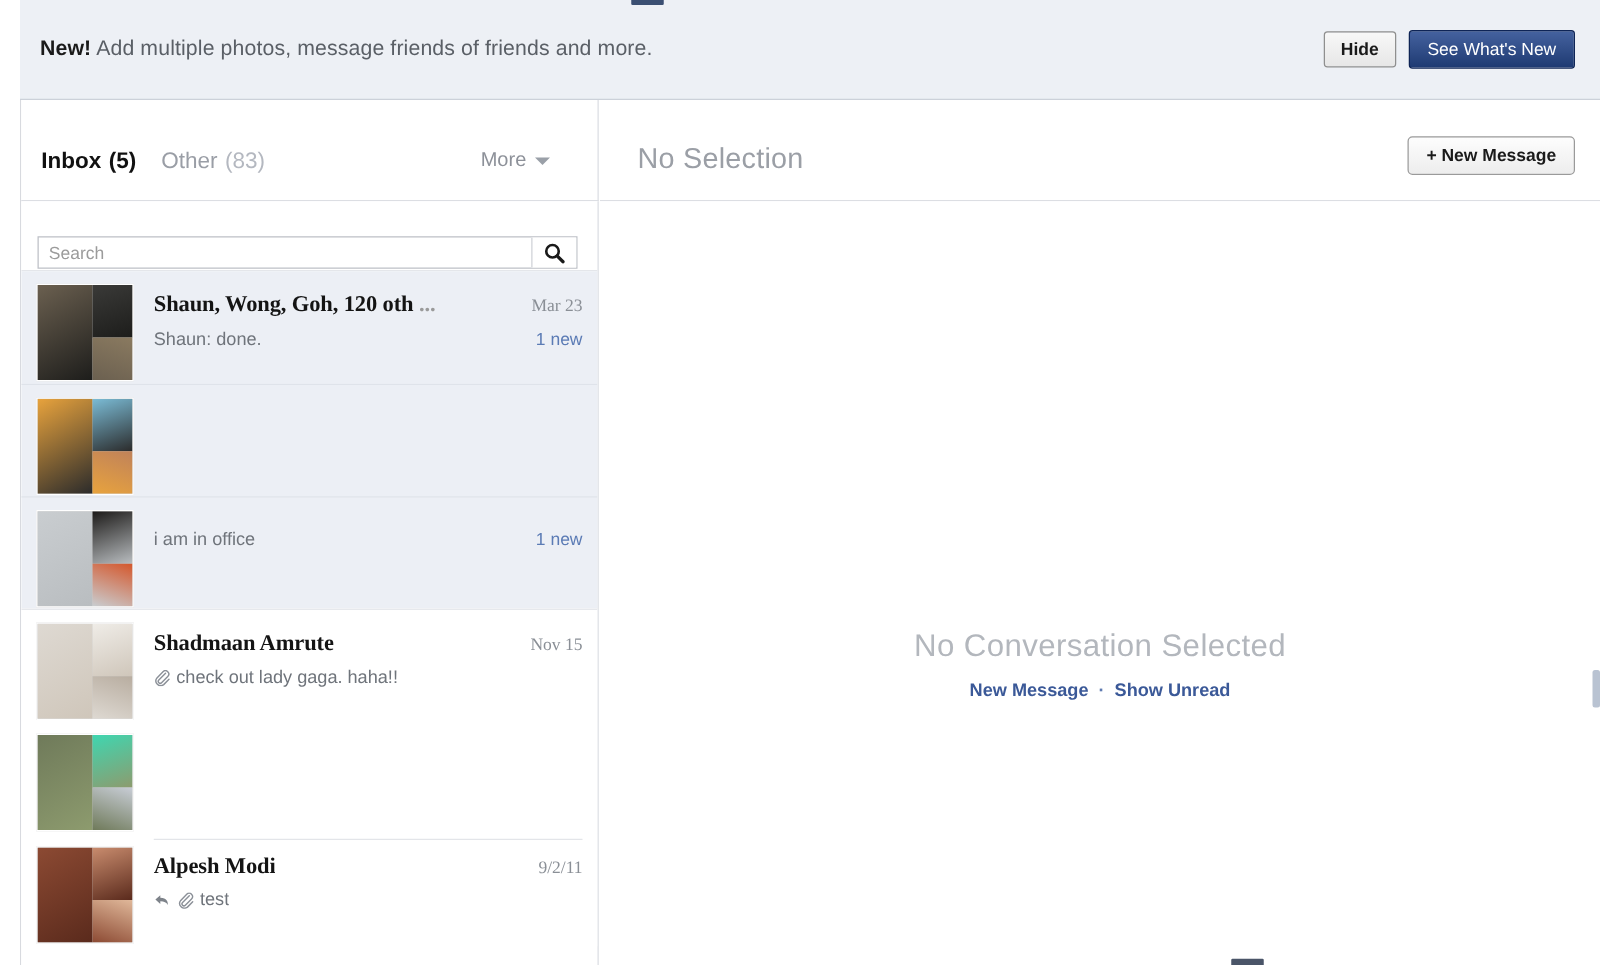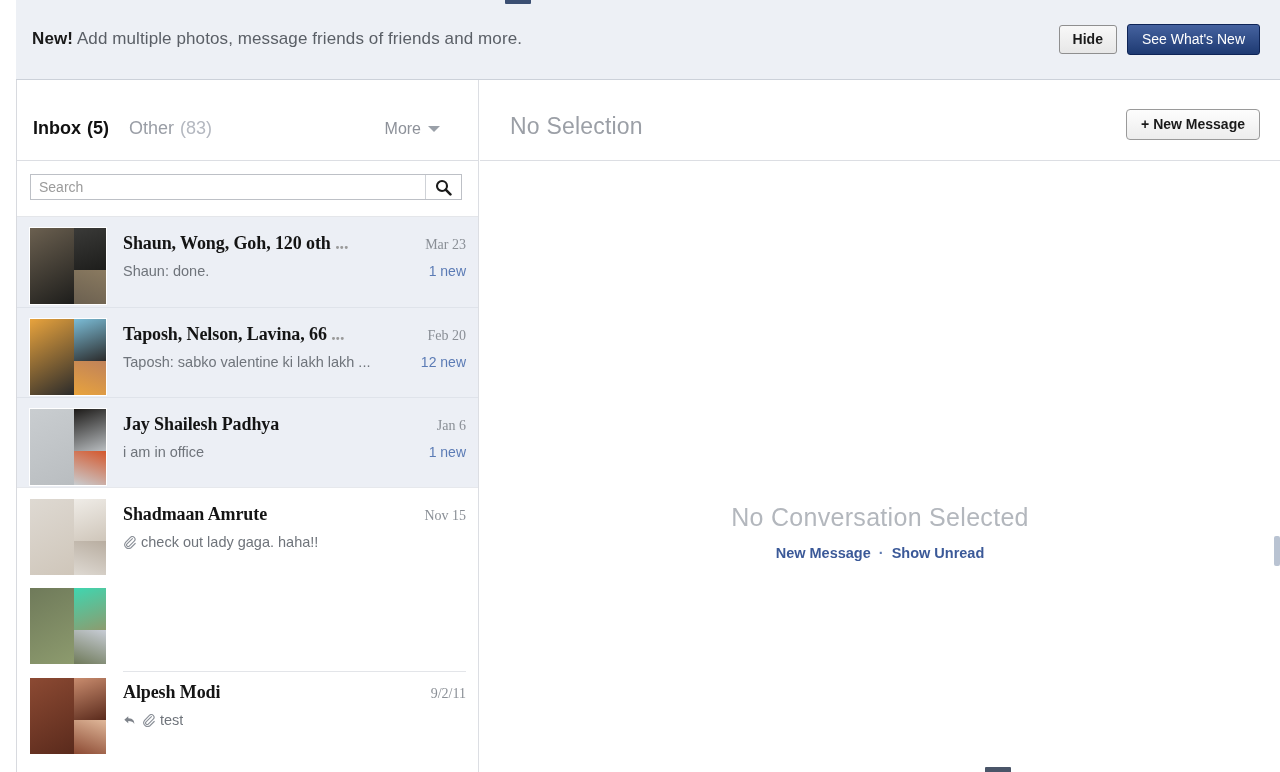--- a/index.html
+++ b/index.html
@@ -195,21 +195,21 @@
   }
   .search-wrap {
     position: relative;
     height: 56px;
     border-bottom: 1px solid #e4e6ea;
     box-sizing: border-box;
   }
   .search-box {
     position: absolute;
     left: 13px;
-    top: 13px;
+    top: 28px;
     width: 432px;
     height: 26px;
     box-sizing: border-box;
     border: 1px solid #bdc0c6;
     background: #fff;
     display: flex;
     align-items: stretch;
   }
   .search-input {
     flex: 1;
@@ -450,44 +450,28 @@
                 <div class="conv-new">1 new</div>
               </div>
             </div>
           </div>
           <div class="conv unread">
             <div class="avatar">
               <div class="cell" style="left:0;top:0;width:58%;height:100%;background:linear-gradient(150deg,#e8a33d,#2b2b2b)"></div>
               <div class="cell" style="left:58%;top:0;width:42%;height:55%;background:linear-gradient(160deg,#7bbcd6,#2b2b2b)"></div>
               <div class="cell" style="left:58%;top:55%;width:42%;height:45%;background:linear-gradient(200deg,#c0825a,#e8a33d)"></div>
             </div>
-            <div class="conv-body">
-              <div class="conv-row1">
-                <div class="conv-names">Taposh, Nelson, Lavina, 66<span class="ellip"> ...</span></div>
-                <div class="conv-date">Feb 20</div>
-              </div>
-              <div class="conv-row2">
-                <div class="conv-snippet">
-                  <span>Taposh: sabko valentine ki lakh lakh ...</span>
-                </div>
-                <div class="conv-new">12 new</div>
-              </div>
-            </div>
           </div>
           <div class="conv unread">
             <div class="avatar">
               <div class="cell" style="left:0;top:0;width:58%;height:100%;background:linear-gradient(150deg,#c9cdd0,#b9bdc0)"></div>
               <div class="cell" style="left:58%;top:0;width:42%;height:55%;background:linear-gradient(160deg,#1c1a18,#b9bdc0)"></div>
               <div class="cell" style="left:58%;top:55%;width:42%;height:45%;background:linear-gradient(200deg,#d4572c,#c9cdd0)"></div>
             </div>
             <div class="conv-body">
-              <div class="conv-row1">
-                <div class="conv-names">Jay Shailesh Padhya</div>
-                <div class="conv-date">Jan 6</div>
-              </div>
               <div class="conv-row2">
                 <div class="conv-snippet">
                   <span>i am in office</span>
                 </div>
                 <div class="conv-new">1 new</div>
               </div>
             </div>
           </div>
           <div class="conv read">
             <div class="avatar">

